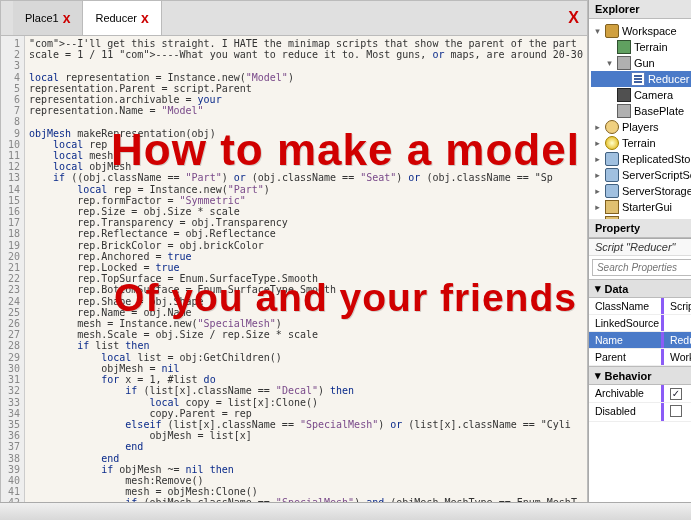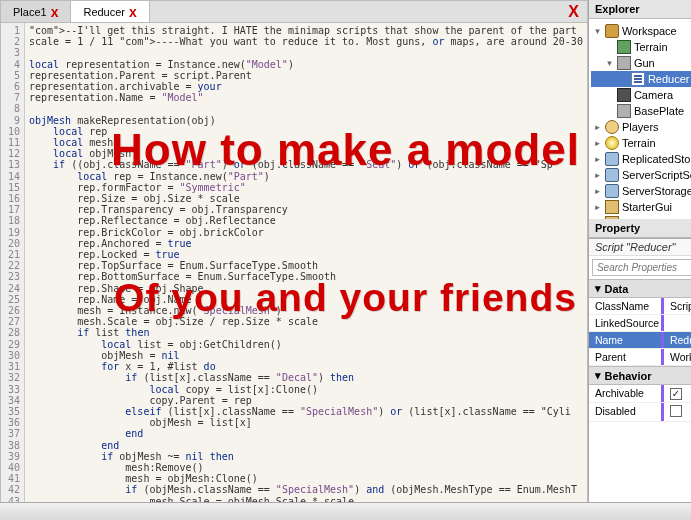--- a/index.html
+++ b/index.html
@@ -1,19 +1,19 @@
 <!DOCTYPE html>
 <html><head>
 <meta charset="utf-8">
 <style>
 * { margin: 0; padding: 0; box-sizing: border-box; }
 body { width: 691px; height: 520px; font-family: "Segoe UI", Arial, sans-serif; font-size: 11px; background: #e8e8e8; position: relative; overflow: hidden; }
 .container { display: flex; height: 100%; }
 .left-panel { flex: 1; display: flex; flex-direction: column; background: #fff; border: 1px solid #bbb; }
-.tabs-bar { display: flex; background: #e0e0e0; border-bottom: 1px solid #bbb; height: 22px; align-items: stretch; }
+.tabs-bar { display: flex; background: #e0e0e0; border-bottom: 1px solid #bbb; height: 35px; align-items: stretch; padding-left: 12px; }
 .tab { padding: 3px 12px; border-right: 1px solid #bbb; display: flex; align-items: center; gap: 4px; background: #d8d8d8; }
 .tab.active { background: #fff; }
 .tab-close { color: #c00; font-weight: bold; cursor: pointer; font-size: 14px; }
 .tabs-spacer { flex: 1; }
 .tabs-x { padding: 0 8px; color: #c00; font-weight: bold; font-size: 16px; display: flex; align-items: center; }
 .code-area { flex: 1; display: flex; overflow: hidden; background: #f7f4ee; }
 .gutter { background: #eee; color: #888; text-align: right; padding: 2px 4px 2px 2px; font-family: Consolas, monospace; font-size: 10px; line-height: 11.2px; border-right: 1px solid #ccc; width: 24px; user-select: none; }
 .code { flex: 1; font-family: Consolas, monospace; font-size: 10px; line-height: 11.2px; padding: 2px 4px; white-space: pre; color: #333; overflow: hidden; }
 .kw { color: #0a2a8a; font-weight: normal; }
 .str { color: #7a4a8a; }

